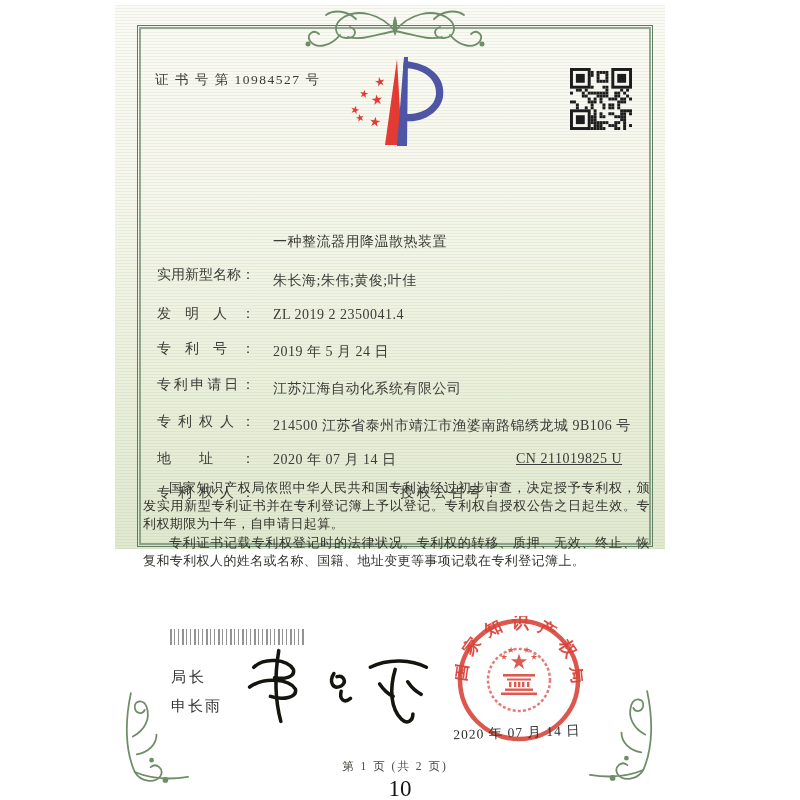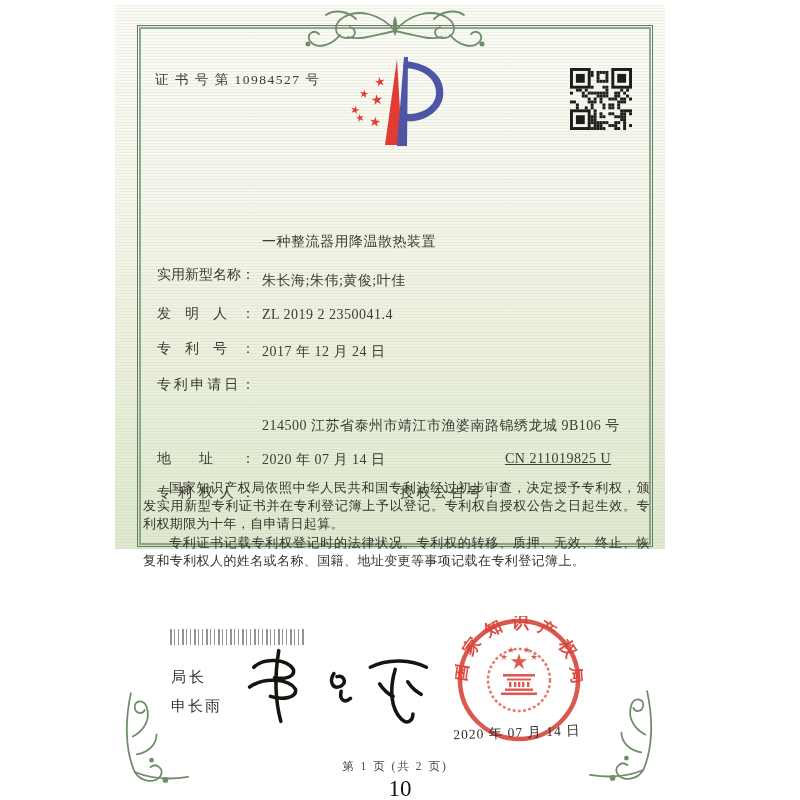--- a/index.html
+++ b/index.html
@@ -16,21 +16,21 @@
   }
   .frame{position:absolute;left:22px;top:20px;right:12px;bottom:2px;border:1px solid #5d7c60;}
   .frame::after{content:"";position:absolute;inset:1px;border:2px solid rgba(111,141,112,0.75);}
   .certno{position:absolute;left:40px;top:66px;font-size:13.5px;letter-spacing:1.5px;color:#3c3c38;}
   .logo{position:absolute;left:225px;top:51px;width:115px;height:97px;}
   .qr{position:absolute;left:455px;top:63px;width:62px;height:62px;}
   .title{position:absolute;left:22px;right:12px;top:150px;text-align:center;
     font-size:35px;font-weight:700;letter-spacing:7px;color:#262626;}
   .row{position:absolute;left:42px;right:20px;font-size:14px;color:#3c3c38;white-space:nowrap;}
   .lbl{display:inline-block;width:98px;text-align:justify;text-align-last:justify;vertical-align:top;margin-top:33px;}
-  .val{margin-left:7px;letter-spacing:0.5px;}
+  .val{margin-left:18px;letter-spacing:0.5px;}
   .pair2{position:absolute;left:243px;top:0;text-decoration:underline;}
   .paras{position:absolute;left:28px;top:474px;width:507px;font-size:13px;line-height:18.2px;
     color:#34342e;text-align:justify;letter-spacing:0.4px;}
   .paras p{margin:0;text-indent:2em;}
   .barcode{position:absolute;left:55px;top:624px;width:134px;height:16px;opacity:.55;
     background:repeating-linear-gradient(90deg,#3a3a3a 0 2px,transparent 2px 4px,#3a3a3a 4px 5px,transparent 5px 8px,#3a3a3a 8px 9px,transparent 9px 12px);}
   .signer-title{position:absolute;left:56px;top:663px;font-size:15px;letter-spacing:3px;color:#333;}
   .signer-name{position:absolute;left:56px;top:692px;font-size:15px;letter-spacing:2px;color:#333;}
   .signature{position:absolute;left:118px;top:636px;width:208px;height:90px;}
   .seal{position:absolute;left:340px;top:611px;width:128px;height:128px;}
@@ -237,21 +237,24 @@
   <div class="row" style="top:228px">
     <span class="lbl">实用新型名称：</span><span class="val">一种整流器用降温散热装置</span>
   </div>
   <div class="row" style="top:267px">
     <span class="lbl">发明人：</span><span class="val">朱长海;朱伟;黄俊;叶佳</span>
   </div>
   <div class="row" style="top:302px">
     <span class="lbl">专利号：</span><span class="val">ZL 2019 2 2350041.4</span>
   </div>
   <div class="row" style="top:338px">
-    <span class="lbl">专利申请日：</span><span class="val">2017 年 12 月 24 日</span>
+    <span class="lbl">专利申请日：</span><span class="val">2019 年 5 月 24 日</span>
+  </div>
+  <div class="row" style="top:375px">
+    <span class="lbl">专利权人：</span><span class="val">江苏江海自动化系统有限公司</span>
   </div>
   <div class="row" style="top:412px">
     <span class="lbl">地址：</span><span class="val">214500 江苏省泰州市靖江市渔婆南路锦绣龙城 9B106 号</span>
   </div>
   <div class="row" style="top:446px">
     <span class="lbl">专利权人：</span><span class="val">2020 年 07 月 14 日</span>
     <span class="pair2">
       <span class="lbl">授权公告号：</span><span class="val">CN 211019825 U</span>
     </span>
   </div>

